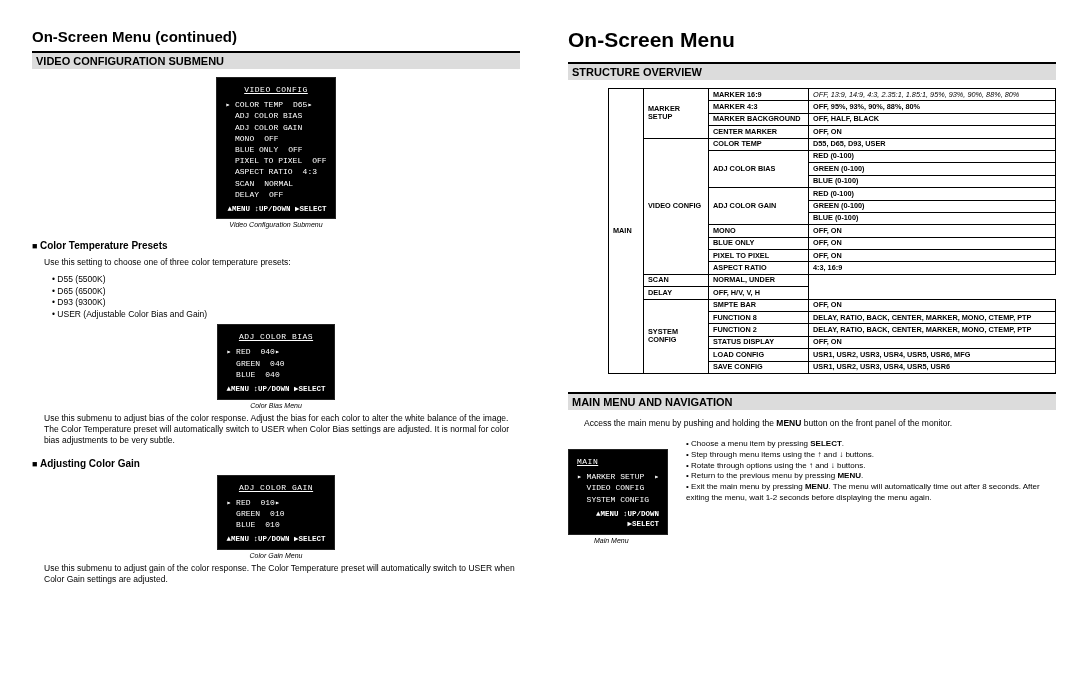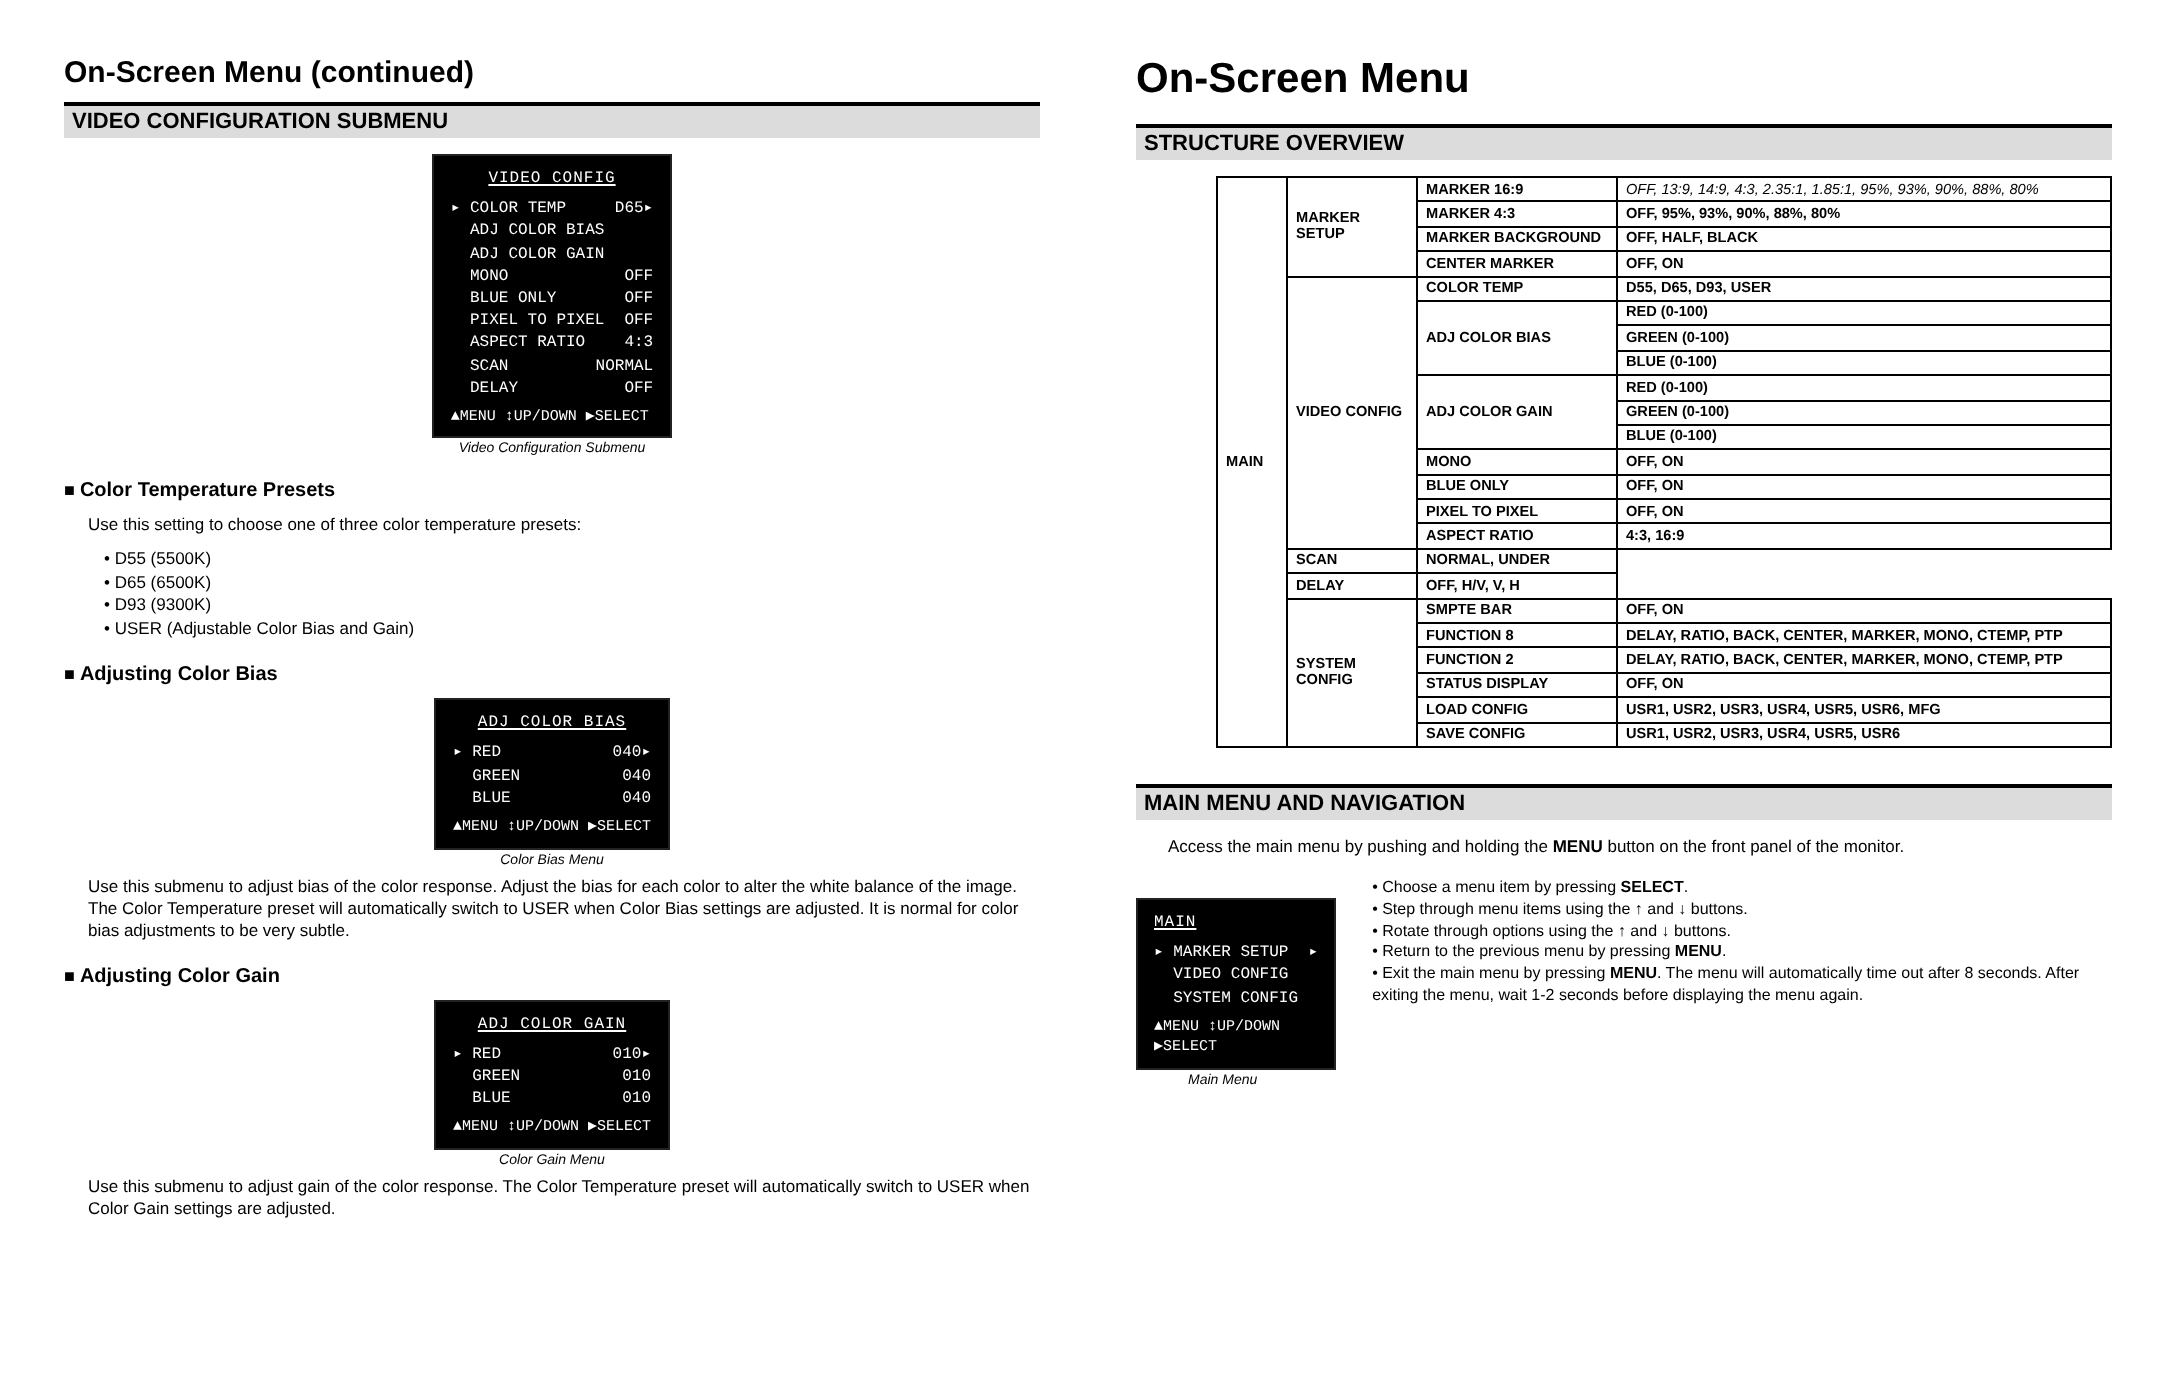--- a/index.html
+++ b/index.html
@@ -29,23 +29,23 @@
     background: #000;
     color: #fff;
     font-family: "Courier New", monospace;
     font-size: 8px;
     line-height: 1.4;
     padding: 6px 8px 4px 8px;
     display: inline-block;
     border: 1px solid #222;
   }
   .osd .title { text-align: center; text-decoration: underline; margin-bottom: 4px; letter-spacing: 0.5px;}
-  .osd-row { display: flex; justify-content: space-between; gap: 10px; }
+  .osd-row { display: flex; justify-content: flex-start; gap: 10px; }
   .osd-row .lab { white-space: pre; }
-  .osd-foot { text-align: left; margin-top: 4px; font-size: 7.5px; letter-spacing: 0; }
+  .osd-foot { text-align: right; margin-top: 4px; font-size: 7.5px; letter-spacing: 0; font-weight: bold; }
   .caption { font-style: italic; font-size: 7px; text-align: center; margin-top: 2px; }
   .bullet-heading { font-weight: bold; font-size: 10px; margin: 12px 0 6px 0; }
   .bullet-heading::before { content: "\25A0  "; font-size: 9px; }
   .body-text { font-size: 8.5px; margin: 4px 0 6px 12px; line-height: 1.3; }
   ul.sub { list-style: none; margin-left: 20px; font-size: 8.5px; line-height: 1.35; }
   ul.sub li::before { content: "\2022  "; }
   .osd-wrap { text-align: center; margin: 4px 0 2px 0; }
 
   
   table.struct { border-collapse: collapse; font-size: 7.3px; width: 100%; table-layout: fixed; }
@@ -100,21 +100,20 @@
 
   <div class="bullet-heading">Color Temperature Presets</div>
   <div class="body-text">Use this setting to choose one of three color temperature presets:</div>
   <ul class="sub" id="presets">
       <li>D55 (5500K)</li>
       <li>D65 (6500K)</li>
       <li>D93 (9300K)</li>
       <li>USER (Adjustable Color Bias and Gain)</li>
     </ul>
 
-  <div class="bullet-heading">Adjusting Color Bias</div>
   <div class="osd-wrap">
     <div class="osd" id="osd2"><div class="title" style="">ADJ COLOR BIAS</div><div class="osd-row">
           <span class="lab">▸ RED</span>
           <span>040▸</span>
         </div><div class="osd-row">
           <span class="lab">  GREEN</span>
           <span>040</span>
         </div><div class="osd-row">
           <span class="lab">  BLUE</span>
           <span>040</span>

